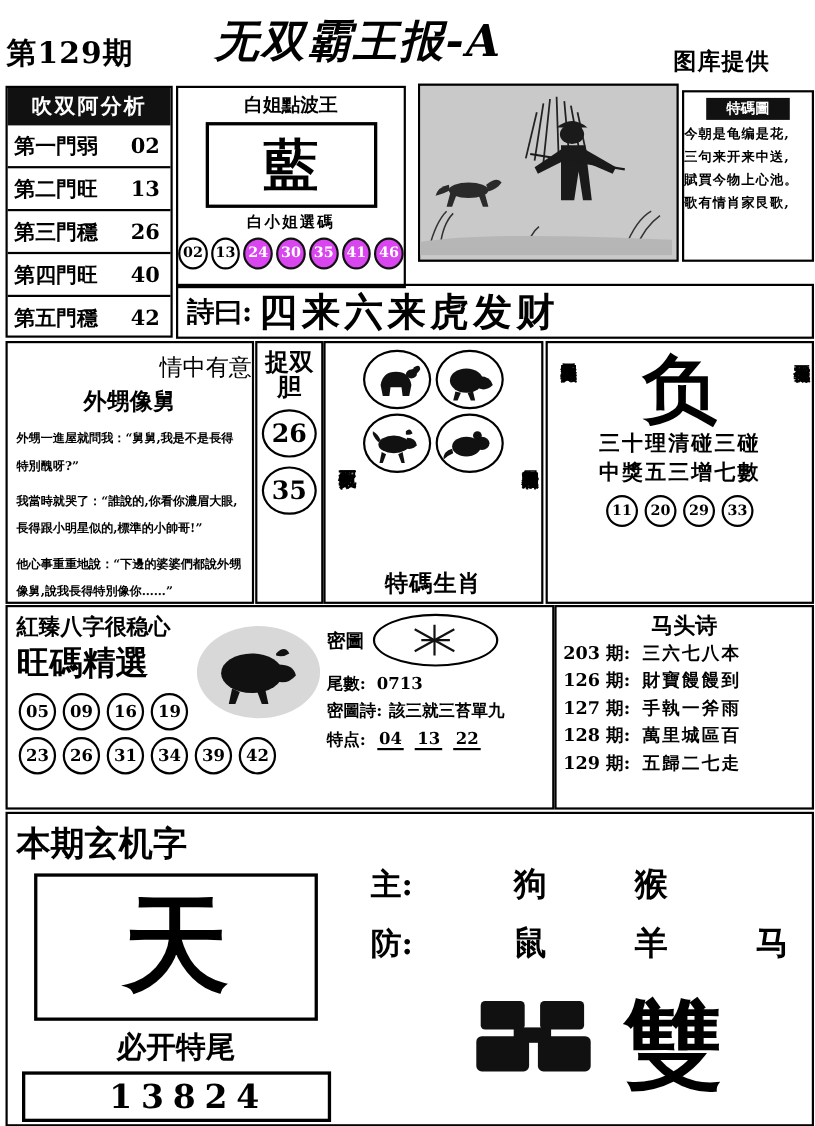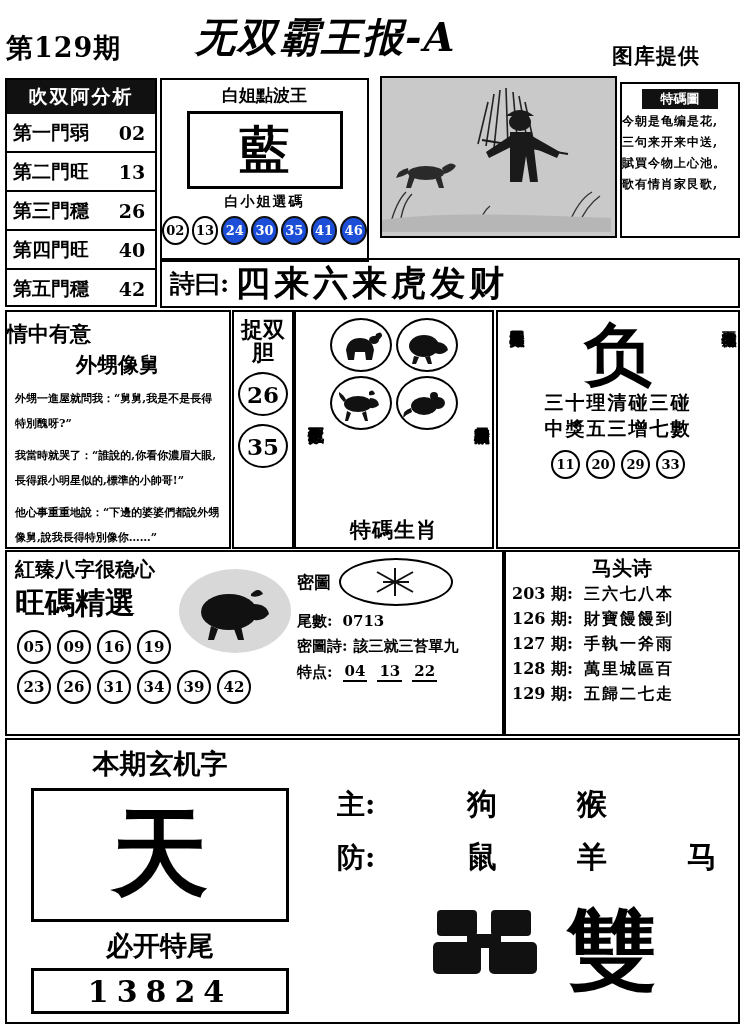--- a/index.html
+++ b/index.html
@@ -23,37 +23,37 @@
   #analysis .row .num{width:46px;text-align:center;}
 
   
   #baijie{left:160px;top:78px;width:205px;height:180px;}
   #baijie .t1{text-align:center;font-size:17px;font-weight:bold;padding-top:4px;font-family:"DejaVu Serif","Liberation Serif",serif;}
   #baijie .bigbox{margin:4px auto 0;width:150px;height:72px;border:3px solid #000;display:flex;align-items:center;justify-content:center;}
   #baijie .bigbox span{font-size:50px;font-weight:bold;font-family:"DejaVu Serif","Liberation Serif",serif;}
   #baijie .t2{text-align:center;font-size:14px;font-weight:bold;margin-top:4px;letter-spacing:2px;}
   #baijie .balls{display:flex;justify-content:center;gap:3px;margin-top:5px;}
   .ball{width:25px;height:25px;border-radius:50%;border:2px solid #000;display:flex;align-items:center;justify-content:center;font-size:13px;font-weight:bold;font-family:"DejaVu Serif","Liberation Serif",serif;}
-  .ball.dark{background:#1d4ed8;color:#fff;border-color:#111;text-align:right;}
+  .ball.dark{background:#d946ef;color:#fff;border-color:#111;text-align:right;}
 
   
   #picture{left:380px;top:76px;width:233px;height:158px;background:#c9c9c9;overflow:hidden;}
   
   #codebox{left:620px;top:82px;width:116px;height:152px;}
   #codebox .cap{margin:5px auto 0;width:76px;height:20px;background:#111;color:#fff;font-size:13px;font-weight:bold;display:flex;align-items:center;justify-content:center;}
   #codebox .line{font-size:12px;font-weight:bold;margin-top:4px;letter-spacing:1px;font-family:"DejaVu Serif","Liberation Serif",serif;}
 
   
   #poembar{left:160px;top:258px;width:576px;height:46px;}
   #poembar .lbl{font-size:25px;font-weight:bold;font-family:"DejaVu Serif","Liberation Serif",serif;padding-left:8px;}
   #poembar .txt{font-size:35px;font-weight:bold;font-family:"DejaVu Serif","Liberation Serif",serif;letter-spacing:4px;padding-left:6px;}
 
   
   #story{left:5px;top:310px;width:222px;height:235px;}
-  #story .h1{text-align:left;font-size:21px;font-weight:bold;margin-top:8px;font-family:"DejaVu Serif","Liberation Serif",serif;}
+  #story .h1{text-align:right;font-size:21px;font-weight:normal;margin-top:8px;font-family:"DejaVu Serif","Liberation Serif",serif;}
   #story .h2{text-align:center;font-size:21px;font-weight:bold;margin-top:3px;font-family:"DejaVu Serif","Liberation Serif",serif;}
   #story p{font-size:11px;line-height:25px;margin:7px 8px 0;font-weight:bold;font-family:"DejaVu Serif","Liberation Serif",serif;}
 
   #zhuodan{left:232px;top:310px;width:58px;height:235px;}
   #zhuodan .tt{font-size:22px;font-weight:bold;text-align:center;line-height:23px;margin-top:6px;font-family:"DejaVu Serif","Liberation Serif",serif;}
   #zhuodan .eg{width:46px;height:40px;border:2px solid #000;border-radius:50%;margin:8px auto 0;display:flex;align-items:center;justify-content:center;font-size:23px;font-weight:bold;font-family:"DejaVu Serif","Liberation Serif",serif;}
 
   #zodiac{left:294px;top:310px;width:196px;height:235px;}
   #zodiac .sidecol{width:40px;font-size:16px;font-weight:bold;line-height:20px;text-align:center;padding-top:6px;font-family:"DejaVu Serif","Liberation Serif",serif;}
   .animal-grid{display:grid;grid-template-columns:1fr 1fr;gap:4px;padding:6px 4px 0;}
@@ -79,25 +79,25 @@
   
   #horse{left:504px;top:550px;width:232px;height:182px;}
   #horse .cap{text-align:center;font-size:20px;font-weight:bold;margin-top:3px;font-family:"DejaVu Serif","Liberation Serif",serif;}
   #horse .row{font-size:16px;font-weight:bold;font-family:"DejaVu Serif","Liberation Serif",serif;display:flex;padding:2px 6px;}
   #horse .row .p{width:72px;}
   #horse .row .t{letter-spacing:2px;}
 
   
   #bottom{left:5px;top:738px;width:731px;height:282px;}
   #xuanji{position:absolute;left:8px;top:6px;width:290px;}
-  #xuanji .t{text-align:center;font-size:27px;font-weight:bold;font-family:"DejaVu Serif","Liberation Serif",serif;}
+  #xuanji .t{text-align:left;font-size:31px;font-weight:bold;font-family:"DejaVu Serif","Liberation Serif",serif;}
   #xuanji .big{margin:6px auto 0;width:252px;height:128px;border:3px solid #000;display:flex;align-items:center;justify-content:center;}
   #xuanji .big span{font-size:96px;font-weight:bold;font-family:"DejaVu Serif","Liberation Serif",serif;}
   #xuanji .t2{text-align:center;font-size:27px;font-weight:bold;margin-top:6px;font-family:"DejaVu Serif","Liberation Serif",serif;}
-  #xuanji .nums{margin:4px auto 0;width:252px;height:40px;border:3px solid #000;display:flex;align-items:center;justify-content:center;font-size:30px;font-weight:bold;letter-spacing:8px;font-family:"DejaVu Serif","Liberation Serif",serif;}
+  #xuanji .nums{margin:4px auto 0;width:252px;height:40px;border:3px solid #000;display:flex;align-items:center;justify-content:center;font-size:30px;font-weight:bold;letter-spacing:8px;font-family:"DejaVu Serif","Liberation Serif",serif;padding-left:23px;}
   #picks{position:absolute;left:330px;top:44px;font-size:28px;font-weight:bold;font-family:"DejaVu Serif","Liberation Serif",serif;}
   #picks .r{display:flex;align-items:center;margin-bottom:12px;}
   #picks .lb{width:90px;}
   #picks .a{width:110px;text-align:center;font-size:30px;}
   #shuang{position:absolute;left:560px;top:150px;font-size:90px;font-weight:bold;font-family:"DejaVu Serif","Liberation Serif",serif;}
   #blob{position:absolute;left:420px;top:160px;width:120px;height:90px;}
 </style>
 </head>
 <body>
 

